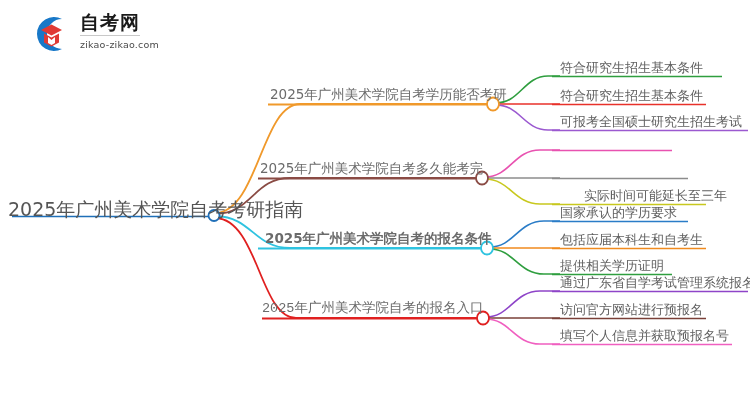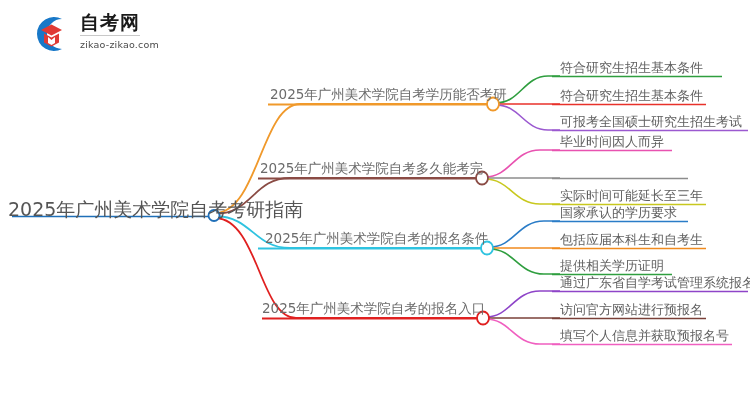--- a/index.html
+++ b/index.html
@@ -166,29 +166,28 @@
     <ellipse cx="493" cy="104" rx="6" ry="6.5" fill="#ffffff" stroke="#f0992b" stroke-width="1.8"></ellipse>
     <ellipse cx="482" cy="178" rx="6" ry="6.5" fill="#ffffff" stroke="#8a4b44" stroke-width="1.8"></ellipse>
     <ellipse cx="487" cy="248" rx="6" ry="6.5" fill="#ffffff" stroke="#2fc3e0" stroke-width="1.8"></ellipse>
     <ellipse cx="483" cy="318" rx="6" ry="6.5" fill="#ffffff" stroke="#e02020" stroke-width="1.8"></ellipse>
   </svg>
 
   <div class="node-label root">2025年广州美术学院自考考研指南</div>
 
   <div class="node-label branch" style="left:270px; top:88px;">2025年广州美术学院自考学历能否考研</div>
   <div class="node-label branch" style="left:260px; top:162px;">2025年广州美术学院自考多久能考完</div>
-  <div class="node-label branch" style="left:265px; top:232px;">2025年广州美术学院自考的报名条件</div>
-  <div class="node-label branch" style="left:262px; top:302px;">2025年广州美术学院自考的报名入口</div>
+  <div class="node-label branch" style="left:265px; top:232px;font-weight:bold;">2025年广州美术学院自考的报名条件</div>
+  <div class="node-label branch" style="left:262px; top:302px;font-family:Liberation Mono, monospace;">2025年广州美术学院自考的报名入口</div>
 
   <div class="node-label leaf" style="top:61px;">符合研究生招生基本条件</div>
   <div class="node-label leaf" style="top:89px;">符合研究生招生基本条件</div>
   <div class="node-label leaf" style="top:115px;">可报考全国硕士研究生招生考试</div>
 
-  <div class="node-label leaf" style="top:135px;">毕业时间因人而异</div>
-  <div class="node-label leaf" style="top:189px;">实际时间可能延长至三年</div>
+  <div class="node-label leaf" style="top:189px;margin-left:24px;">实际时间可能延长至三年</div>
 
   <div class="node-label leaf" style="top:206px;">国家承认的学历要求</div>
   <div class="node-label leaf" style="top:233px;">包括应届本科生和自考生</div>
   <div class="node-label leaf" style="top:259px;">提供相关学历证明</div>
 
   <div class="node-label leaf" style="top:276px;">通过广东省自学考试管理系统报名</div>
   <div class="node-label leaf" style="top:303px;">访问官方网站进行预报名</div>
   <div class="node-label leaf" style="top:329px;">填写个人信息并获取预报名号</div>
 
 </div>

